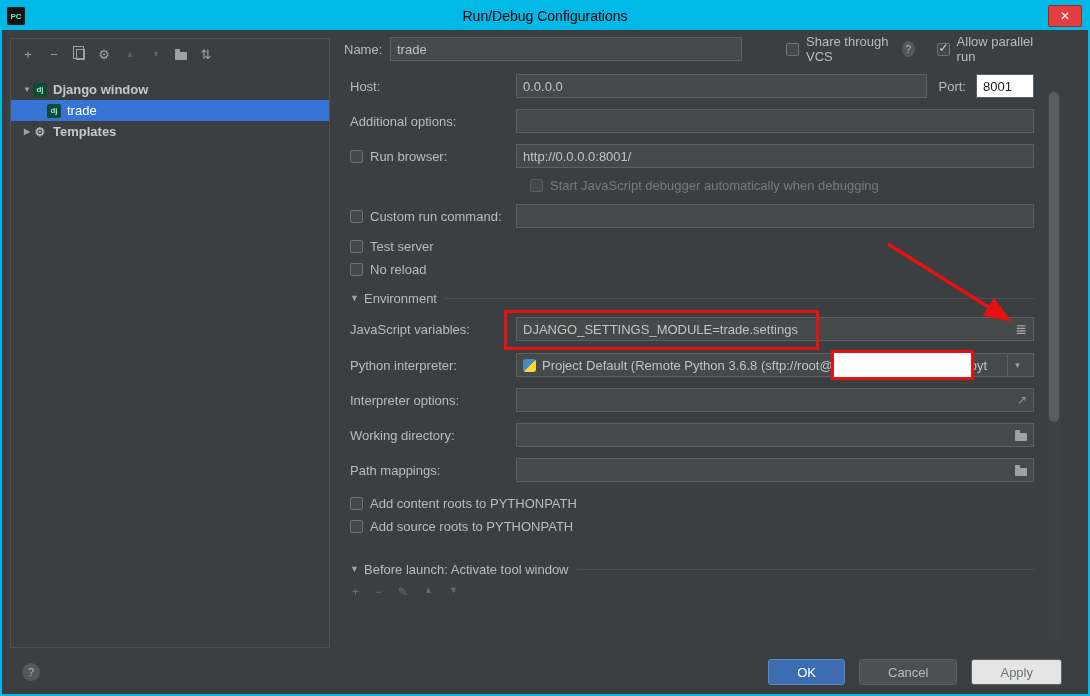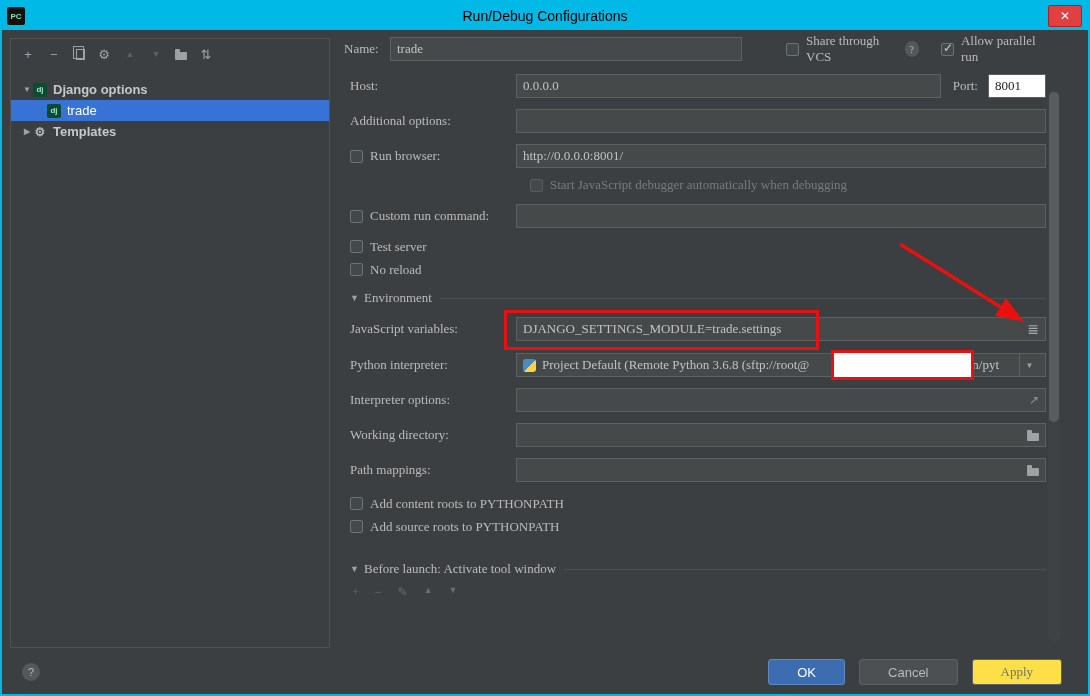--- a/index.html
+++ b/index.html
@@ -24,21 +24,21 @@
   .tree { margin-top: 10px; }
   .tree-row { height: 21px; display: flex; align-items: center; cursor: pointer; font-weight: bold; color: #c8c8c8; }
   .tree-row .tw { width: 12px; font-size: 8px; color: #9fa2a5; text-align: center; margin-left: 10px; }
   .tree-row.child { font-weight: normal; }
   .tree-row.child .tw { margin-left: 24px; }
   .tree-row.selected { background: #3673d5; color: #ffffff; }
   .dj-badge { width: 14px; height: 14px; background: #0c4b33; color: #9fe3c2; font-size: 8px; font-weight: bold; display: flex; align-items: center; justify-content: center; border-radius: 2px; margin-right: 6px; }
   .gear-glyph { width: 14px; margin-right: 6px; color: #b7babc; font-size: 12px; text-align: center; }
 
   
-  .main { position: absolute; left: 334px; top: 34px; right: 42px; font-family: Liberation Serif, serif; }
+  .main { position: absolute; left: 334px; top: 34px; right: 54px; }
   .row { display: flex; align-items: center; }
   .lbl { width: 166px; flex: none; color: #bbbbbb; }
   .field { flex: 1; height: 24px; background: #45494a; border: 1px solid #5e6164; display: flex; align-items: center; padding: 0 6px; color: #c3c3c3; position: relative; }
 
   .name-row { height: 26px; margin-bottom: 12px; padding-left: 8px; }
   .name-row .nlbl { width: 46px; }
   .name-field { width: 352px; flex: none; }
   .cb { width: 13px; height: 13px; flex: none; background: #43494b; border: 1px solid #6f7374; border-radius: 2px; position: relative; cursor: pointer; margin-right: 7px; }
   .cb.checked::after { content: '✓'; position: absolute; left: 1px; top: -3px; color: #c0d2e4; font-size: 12px; }
   .help-circ { width: 16px; height: 16px; border-radius: 50%; background: #55585a; color: #b6b8ba; font-size: 10px; display: flex; align-items: center; justify-content: center; margin: 0 22px 0 8px; }
@@ -83,21 +83,21 @@
   .scrollbar { position: absolute; right: 28px; top: 88px; width: 12px; height: 552px; background: #3f4244; border-radius: 6px; }
   .scroll-thumb { position: absolute; left: 1px; right: 1px; top: 2px; height: 330px; background: #595d5f; border-radius: 5px; cursor: pointer; }
 
   
   .footer { position: absolute; left: 0; right: 0; bottom: 0; height: 46px; }
   .footer .help-circ2 { position: absolute; left: 20px; bottom: 13px; width: 18px; height: 18px; border-radius: 50%; background: #55585a; color: #b6b8ba; font-size: 11px; display: flex; align-items: center; justify-content: center; cursor: pointer; }
   .btns { position: absolute; right: 26px; bottom: 9px; display: flex; gap: 14px; }
   .btn { min-width: 70px; height: 26px; display: flex; align-items: center; justify-content: center; border-radius: 3px; cursor: pointer; padding: 0 28px; }
   .btn.primary { background: #3c6db0; border: 1px solid #5a8ac0; color: #ffffff; }
   .btn.normal { background: #4c5052; border: 1px solid #5e6164; color: #bbbbbb; }
-  .btn.disabled { background: #fde047; border: 1px solid #5e6164; color: #6e7274; cursor: default; font-family: Liberation Serif, serif; }
+  .btn.disabled { background: #e5e5e5; border: 1px solid #5e6164; color: #6e7274; cursor: default; }
 </style>
 </head>
 <body>
 
 <div class="window">
 
   <div class="titlebar">
     <div class="app-badge">PC</div>
     <div class="title-text">Run/Debug Configurations</div>
     <div class="close-btn">✕</div>
@@ -111,21 +111,21 @@
       <span class="tb-ic">⚙</span>
       <span class="tb-ic dim" style="font-size:9px">▲</span>
       <span class="tb-ic dim" style="font-size:9px">▼</span>
       <span class="folder-ic"></span>
       <span class="tb-ic">⇅</span>
     </div>
     <div class="tree">
       <div class="tree-row">
         <span class="tw">▼</span>
         <span class="dj-badge">dj</span>
-        <span>Django options</span>
+        <span>Django window</span>
       </div>
       <div class="tree-row child selected">
         <span class="tw"></span>
         <span class="dj-badge">dj</span>
         <span>trade</span>
       </div>
       <div class="tree-row">
         <span class="tw">▶</span>
         <span class="gear-glyph">⚙</span>
         <span>Templates</span>

